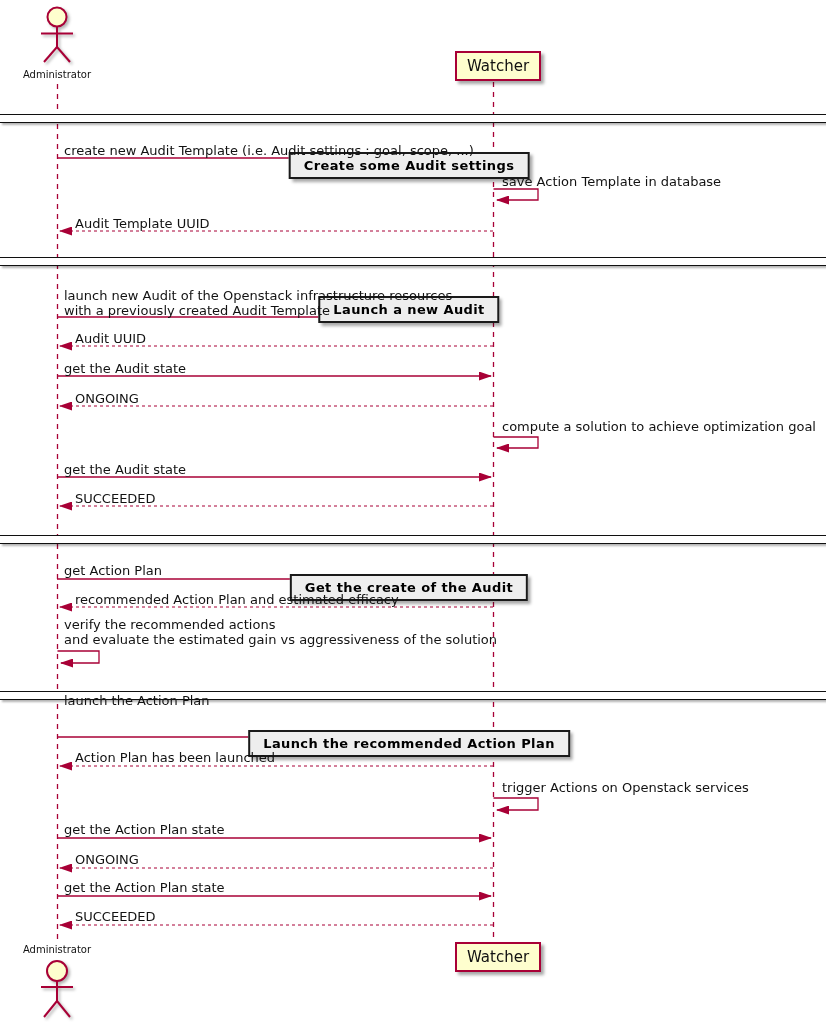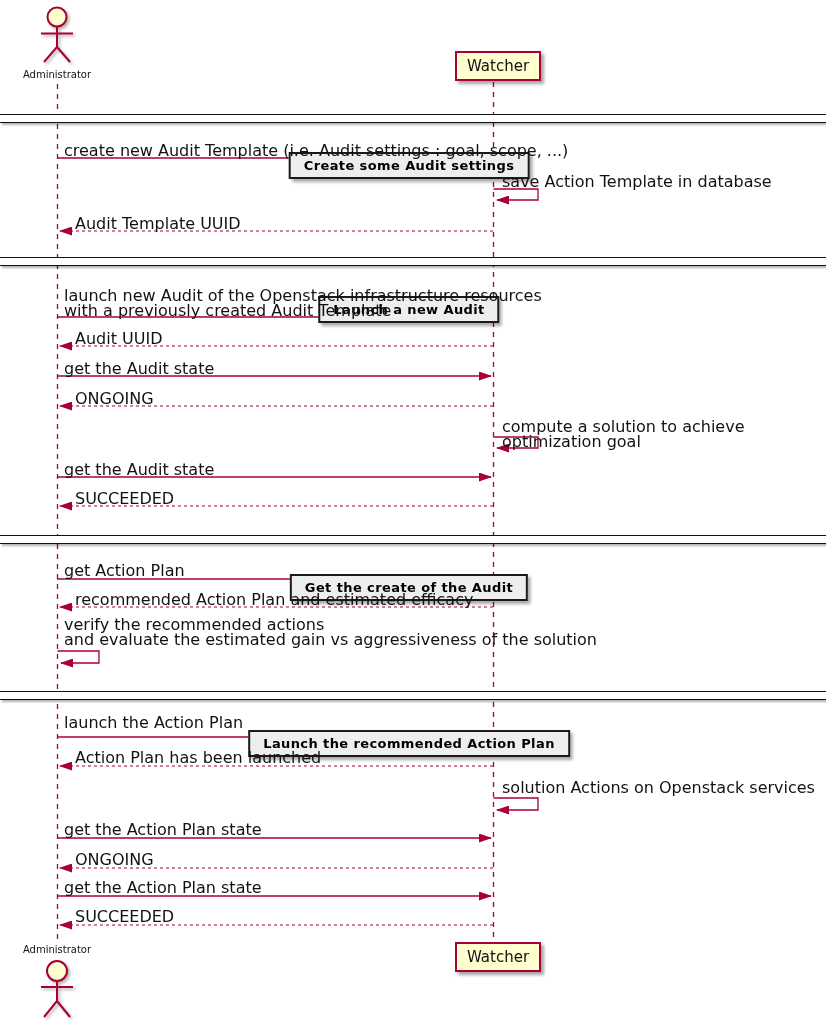--- a/index.html
+++ b/index.html
@@ -7,21 +7,21 @@
     position:relative;
     width:826px;height:1030px;
     background:#ffffff;
     font-family:"DejaVu Sans", sans-serif;
     color:#111111;
     overflow:hidden;
   }
   svg.overlay{position:absolute;left:0;top:0;}
   .msg{
     position:absolute;
-    font-size:16px;
+    font-size:13px;
     line-height:15px;
     white-space:pre-line;
     color:#121212;
   }
   .participant{
     position:absolute;
     background:#FEFECE;
     border:2px solid #A80036;
     box-shadow:3px 3px 3px rgba(0,0,0,0.35);
     padding:4px 10px;
@@ -141,21 +141,21 @@
   <div class="msg" style="left:75px;top:331px">Audit UUID</div>
   <div class="msg" style="left:64px;top:361px">get the Audit state</div>
   <div class="msg" style="left:75px;top:391px">ONGOING</div>
   <div class="msg" style="left:502px;top:419px">compute a solution to achieve optimization goal</div>
   <div class="msg" style="left:64px;top:462px">get the Audit state</div>
   <div class="msg" style="left:75px;top:491px">SUCCEEDED</div>
   <div class="msg" style="left:64px;top:563px">get Action Plan</div>
   <div class="msg" style="left:75px;top:592px">recommended Action Plan and estimated efficacy</div>
   <div class="msg" style="left:64px;top:617px">verify the recommended actions
 and evaluate the estimated gain vs aggressiveness of the solution</div>
-  <div class="msg" style="left:64px;top:715px">launch the Action Plan</div>
+  <div class="msg" style="left:64px;top:693px">launch the Action Plan</div>
   <div class="msg" style="left:75px;top:750px">Action Plan has been launched</div>
-  <div class="msg" style="left:502px;top:780px">solution Actions on Openstack services</div>
+  <div class="msg" style="left:502px;top:780px">trigger Actions on Openstack services</div>
   <div class="msg" style="left:64px;top:822px">get the Action Plan state</div>
   <div class="msg" style="left:75px;top:852px">ONGOING</div>
   <div class="msg" style="left:64px;top:880px">get the Action Plan state</div>
   <div class="msg" style="left:75px;top:909px">SUCCEEDED</div>
 
 </div>
 
 </body></html>

